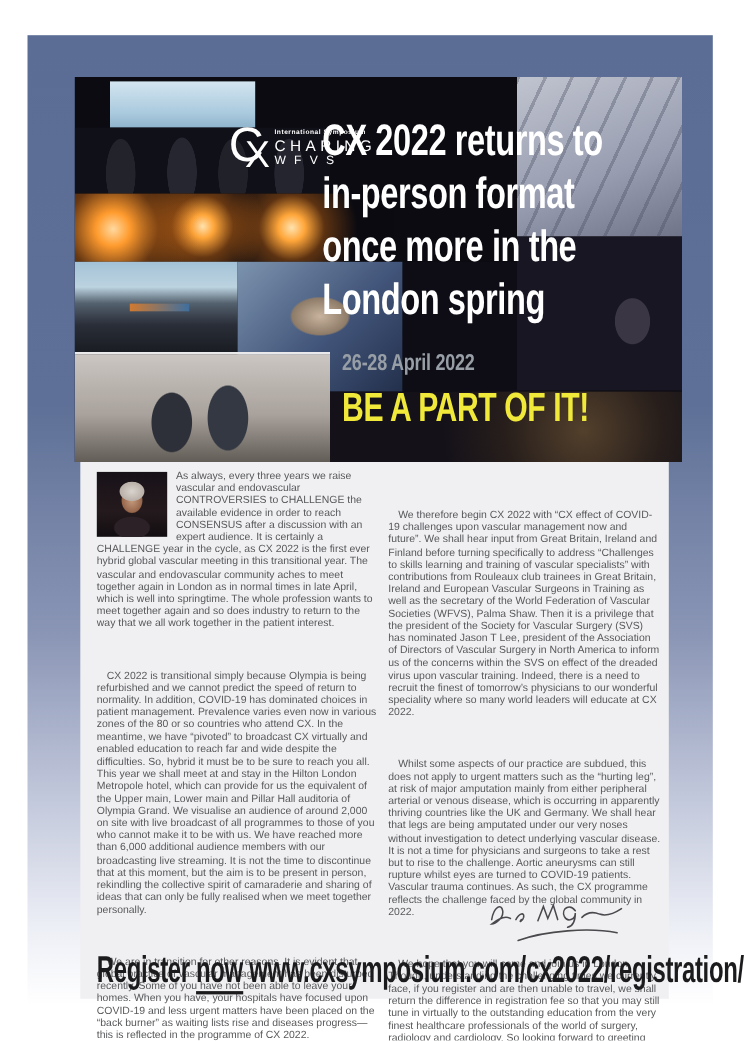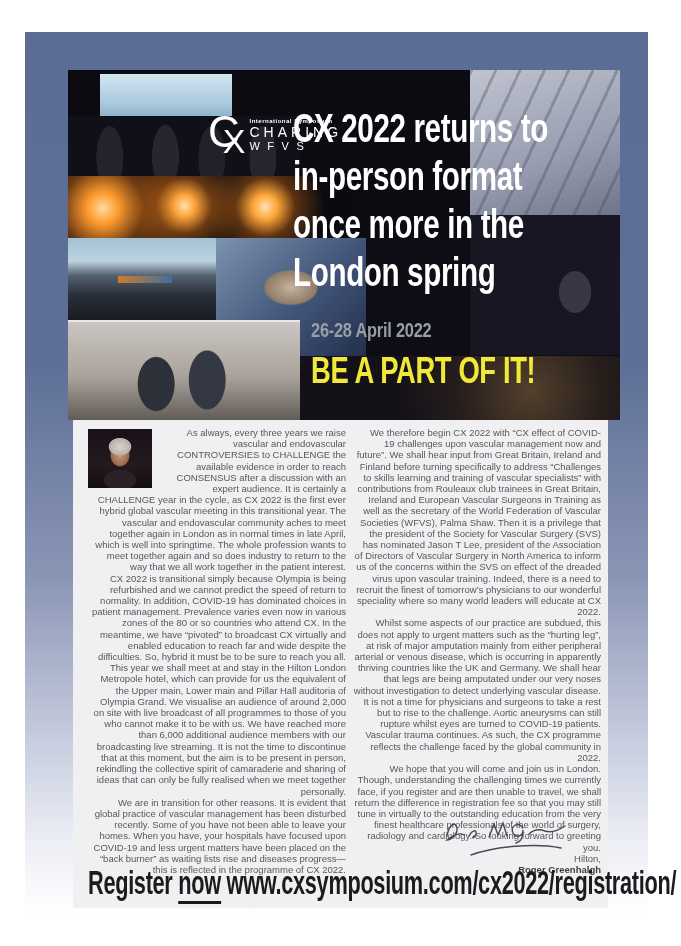--- a/index.html
+++ b/index.html
@@ -53,22 +53,22 @@
   .hero-date{position:absolute;left:243px;top:248px;z-index:5;color:#979ea6;font-size:21px;font-weight:700;
     transform:scaleX(.78);transform-origin:left;white-space:nowrap;letter-spacing:-.3px;}
   .hero-cta{position:absolute;left:243px;top:280px;z-index:5;color:#f0e93a;font-size:37px;font-weight:700;
     transform:scaleX(.74);transform-origin:left;white-space:nowrap;letter-spacing:-.5px;}
   
   .panel{position:absolute;left:73px;top:420px;width:535px;height:488px;background:#f0f0f3;}
   .cols{position:absolute;left:15px;top:7px;width:513px;display:flex;}
   .col{width:258px;font-size:9.5px;line-height:11.2px;color:#57585a;text-align:left;}
   .col-left{margin-right:7px;}
   .col-right{width:248px;}
-  .col p{margin:0;text-align:right;}
-  .col p.indent{text-indent:9px;}
+  .col p{margin:0;}
+  .col p.indent{text-indent:9px;margin-top:36px;}
   .portrait{float:left;width:64px;height:59px;margin:2px 8px 2px 0;background:
     radial-gradient(ellipse 18px 14px at 50% 30%,#d9d4ce 0%,#b9b0a8 60%,transparent 65%),
     radial-gradient(ellipse 15px 18px at 50% 44%,#c59a7d 0%,#96664b 60%,transparent 66%),
     radial-gradient(ellipse 26px 16px at 50% 86%,#2b2127 60%,transparent 65%),
     linear-gradient(180deg,#171118 0%,#241a1d 60%,#120d11 100%);}
   .closing{margin-top:0;}
   .sig-name{font-weight:700;color:#3f4042;}
   .signature{position:absolute;left:368px;top:390px;width:150px;height:66px;}
   .signature path{fill:none;stroke:#4a4a4e;stroke-width:1.4;stroke-linecap:round;}
   

